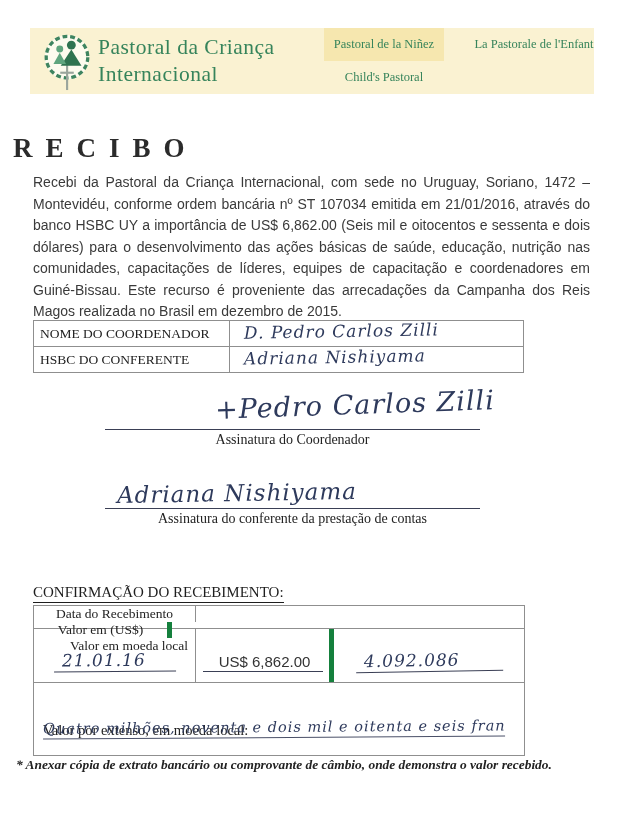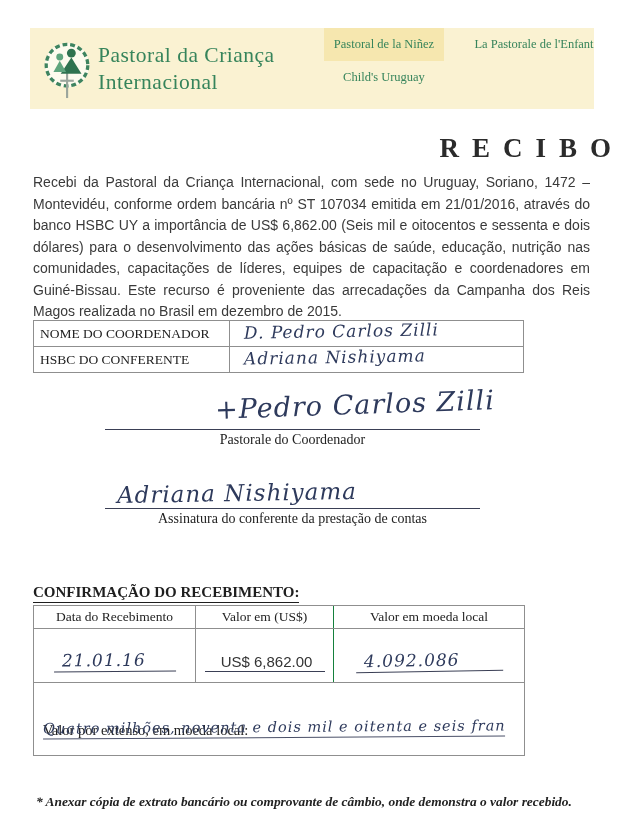--- a/index.html
+++ b/index.html
@@ -4,42 +4,42 @@
 <style>
   html,body { margin:0; padding:0; background:#e9e9e9; }
   .page {
     position:relative; width:624px; height:815px; margin:0 auto;
     background:#ffffff; overflow:hidden;
     font-family:"Liberation Serif", serif; color:#333;
   }
 
   
   .header-band {
-    position:absolute; left:30px; top:28px; width:564px; height:81px;
+    position:absolute; left:30px; top:28px; width:564px; height:66px;
     background:#faf2d2; display:flex; align-items:center;
   }
   .logo-wrap { width:68px; height:66px; display:flex; align-items:center; justify-content:center; position:relative; }
   .logo-wrap svg { position:absolute; top:2px; left:8px; }
   .org-title {
     width:200px; line-height:27px; font-size:21.5px; color:#36845b;
     letter-spacing:0.5px; font-weight:500;
   }
   .translations {
     position:absolute; right:0; top:0; width:300px; height:66px;
     display:grid; grid-template-columns:150px 150px; grid-template-rows:33px 33px;
   }
   .trans-cell {
     display:flex; align-items:center; justify-content:center;
     font-size:12.5px; color:#36845b;margin-left:30px;
   }
   .trans-cell.dark { background:#f6e7af; }
 
   
   .doc-title {
-    position:absolute; left:0; top:133px; width:624px; text-align:right;
+    position:absolute; left:0; top:133px; width:624px; text-align:left;
     font-size:27px; font-weight:bold; letter-spacing:13px; color:#2b2b2b;
     padding-left:13px; box-sizing:border-box;
   }
 
   
   .body-par {
     position:absolute; left:33px; top:172px; width:557px;
     font-family:"Liberation Sans", sans-serif; font-size:14px; line-height:21.5px;
     text-align:justify; color:#3a3a3a;
   }
@@ -70,57 +70,57 @@
   .sig1 { top:393px; }
   .sig1 .hand { position:absolute; left:110px; top:-4px; font-size:27px; transform:rotate(-2deg); }
   .sig1 .sig-line { margin-top:36px; }
   .sig2 { top:478px; }
   .sig2 .hand { position:absolute; left:12px; top:2px; font-size:23px; transform:rotate(-1deg); }
   .sig2 .sig-line { margin-top:30px; }
 
   
   .conf-heading {
     position:absolute; left:33px; top:584px;
-    font-size:15px; font-weight:bold; color:#1e1e1e;
+    font-size:15px; font-weight:normal; color:#1e1e1e;
     border-bottom:1.8px solid #1e1e1e; padding-bottom:1px;
   }
   .conf-table {
     position:absolute; left:33px; top:605px; width:490px;
     border:1px solid #8f8f8f;
   }
   .conf-row { display:flex; }
-  .conf-head-row { height:22px; border-bottom:1px solid #8f8f8f; }
+  .conf-head-row { height:22px; border-bottom:1px solid #8f8f8f;flex-direction:column; }
   .conf-head-cell {
     display:flex; align-items:center; justify-content:center;
     font-size:13.5px; color:#222;
   }
   .conf-value-row { height:53px; border-bottom:1px solid #8f8f8f; }
   .conf-value-cell { display:flex; align-items:flex-end; justify-content:center; padding-bottom:10px; }
   .c1 { width:162px; border-right:1px solid #8f8f8f; box-sizing:border-box; }
-  .c2 { width:138px; border-right:1px solid #15803d; box-sizing:border-box; }
+  .c2 { width:138px; border-right:5px solid #15803d; box-sizing:border-box; }
   .c3 { width:190px; box-sizing:border-box; }
   .uline { border-bottom:1.6px solid #3a3f55; text-align:left; padding:0 4px 1px 8px; }
   .val-hand { font-size:17px; }
   .val-print { font-family:"Liberation Sans", sans-serif; font-size:15px; color:#333; text-align:center; }
   .u1 { width:110px; transform:rotate(-0.5deg); }
   .u2 { width:108px; }
   .u3 { width:135px; transform:rotate(-1deg); }
 
   .extenso-cell { height:72px; padding:7px 9px; box-sizing:border-box; position:relative; }
   .extenso-label { font-size:14.5px; color:#222;margin-top:32px; }
   .extenso-hand {
     position:absolute; left:9px; top:36px; width:462px;
     border-bottom:1.2px solid #4a5068; font-size:14.5px; transform:rotate(-0.4deg);
     padding-bottom:2px; overflow:hidden;
   }
 
   
   .footnote {
-    position:absolute; left:36px; top:757px; width:575px;
-    font-size:13.4px; font-weight:bold; font-style:italic; color:#222;margin-top:37px;
+    position:absolute; left:16px; top:757px; width:575px;
+    font-size:13.4px; font-weight:bold; font-style:italic; color:#222;
   }
 </style>
 </head>
 <body>
 
 <div class="page">
 
   <div class="header-band">
     <div class="logo-wrap">
       <svg width="58" height="64" viewBox="0 0 60 64" aria-hidden="true">
@@ -134,21 +134,21 @@
         <path d="M16 34 L22.5 22.5 L29 34 Z" fill="#5fa57e"></path>
       </svg>
     </div>
     <div class="org-title">
       <div>Pastoral da Criança</div>
       <div>Internacional</div>
     </div>
     <div class="translations">
       <div class="trans-cell dark">Pastoral de la Niñez</div>
       <div class="trans-cell">La Pastorale de l'Enfant</div>
-      <div class="trans-cell">Child's Uruguay</div>
+      <div class="trans-cell">Child's Pastoral</div>
     </div>
   </div>
 
   <div class="doc-title">RECIBO</div>
 
   <div class="body-par">Recebi da Pastoral da Criança Internacional, com sede no Uruguay, Soriano, 1472 – Montevidéu, conforme ordem bancária nº ST 107034 emitida em 21/01/2016, através do banco HSBC UY a importância de US$ 6,862.00 (Seis mil e oitocentos e sessenta e dois dólares) para o desenvolvimento das ações básicas de saúde, educação, nutrição nas comunidades, capacitações de líderes, equipes de capacitação e coordenadores em Guiné-Bissau. Este recurso é proveniente das arrecadações da Campanha dos Reis Magos realizada no Brasil em dezembro de 2015.</div>
 
   <table class="names-table">
     <tbody>
         <tr>
@@ -162,21 +162,21 @@
       <td class="value-cell">
         <span class="hand">Adriana Nishiyama</span>
       </td>
     </tr>
   </tbody>
     </table>
 
   <div class="sig-block sig1">
     <span class="hand">+Pedro Carlos Zilli</span>
     <div class="sig-line"></div>
-    <div class="sig-label">Pastorale do Coordenador</div>
+    <div class="sig-label">Assinatura do Coordenador</div>
   </div>
 
   <div class="sig-block sig2">
     <span class="hand">Adriana Nishiyama</span>
     <div class="sig-line"></div>
     <div class="sig-label">Assinatura do conferente da prestação de contas</div>
   </div>
 
   <div class="conf-heading">CONFIRMAÇÃO DO RECEBIMENTO:</div>
 

